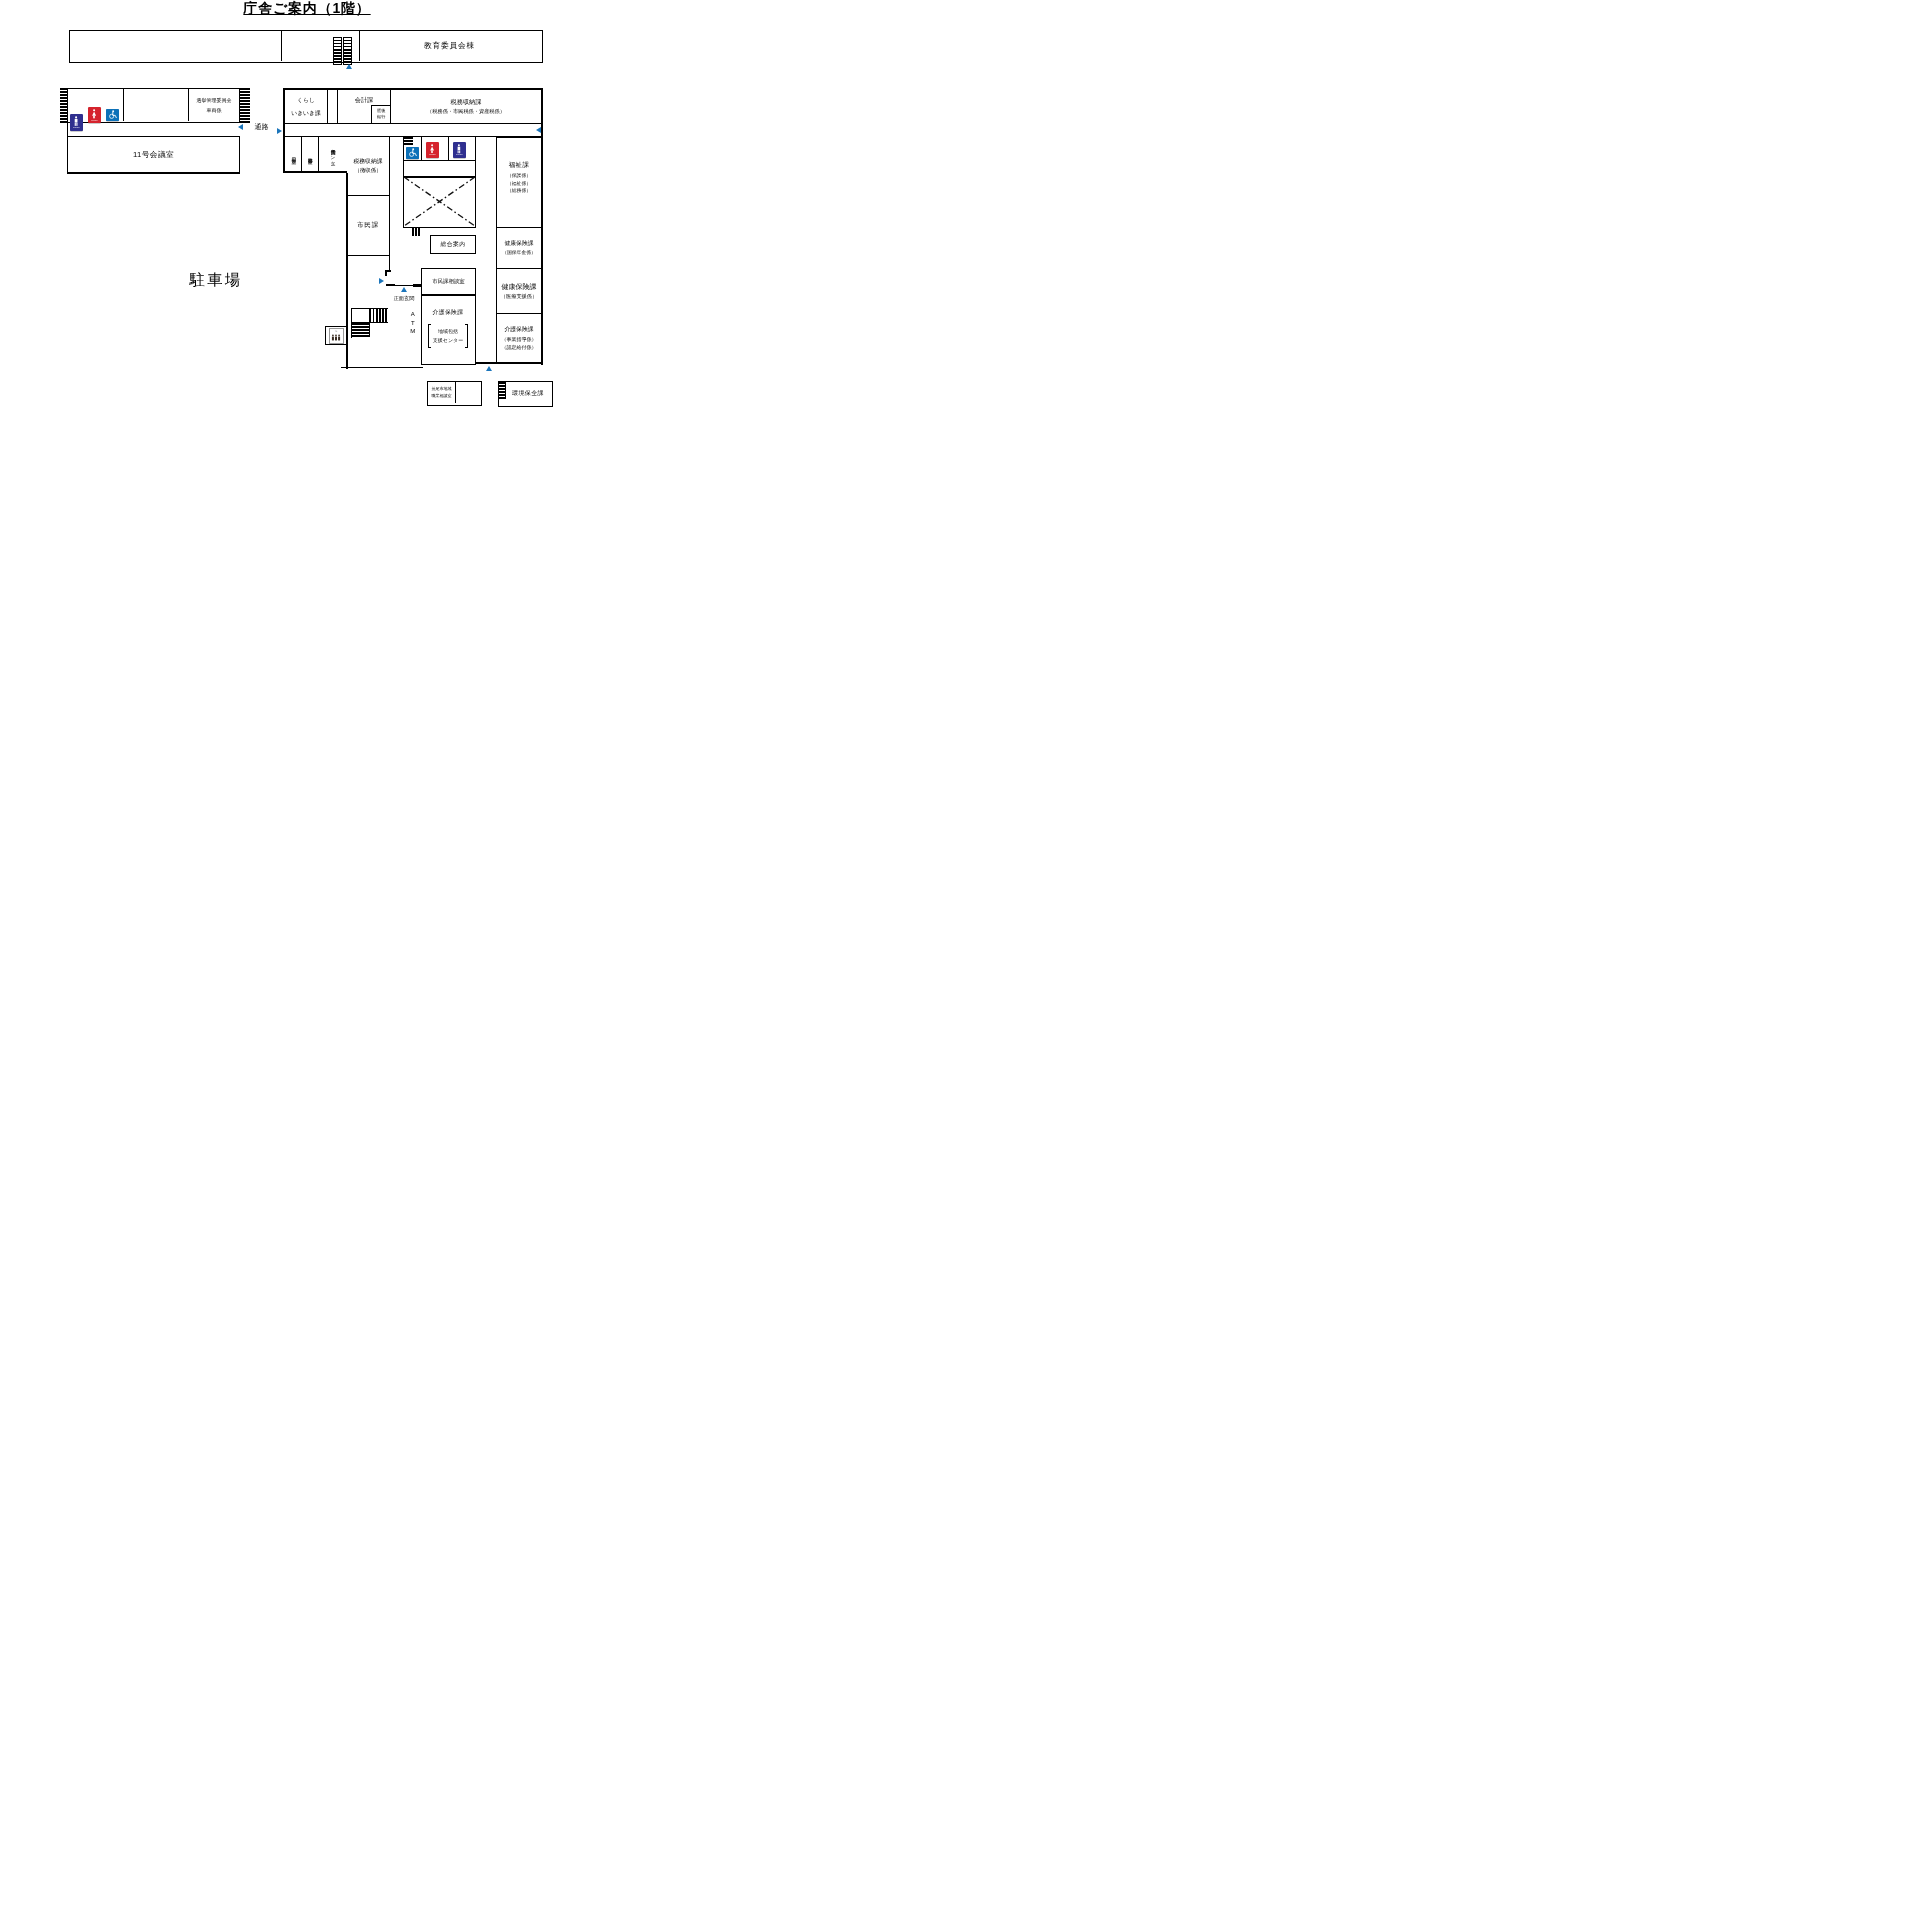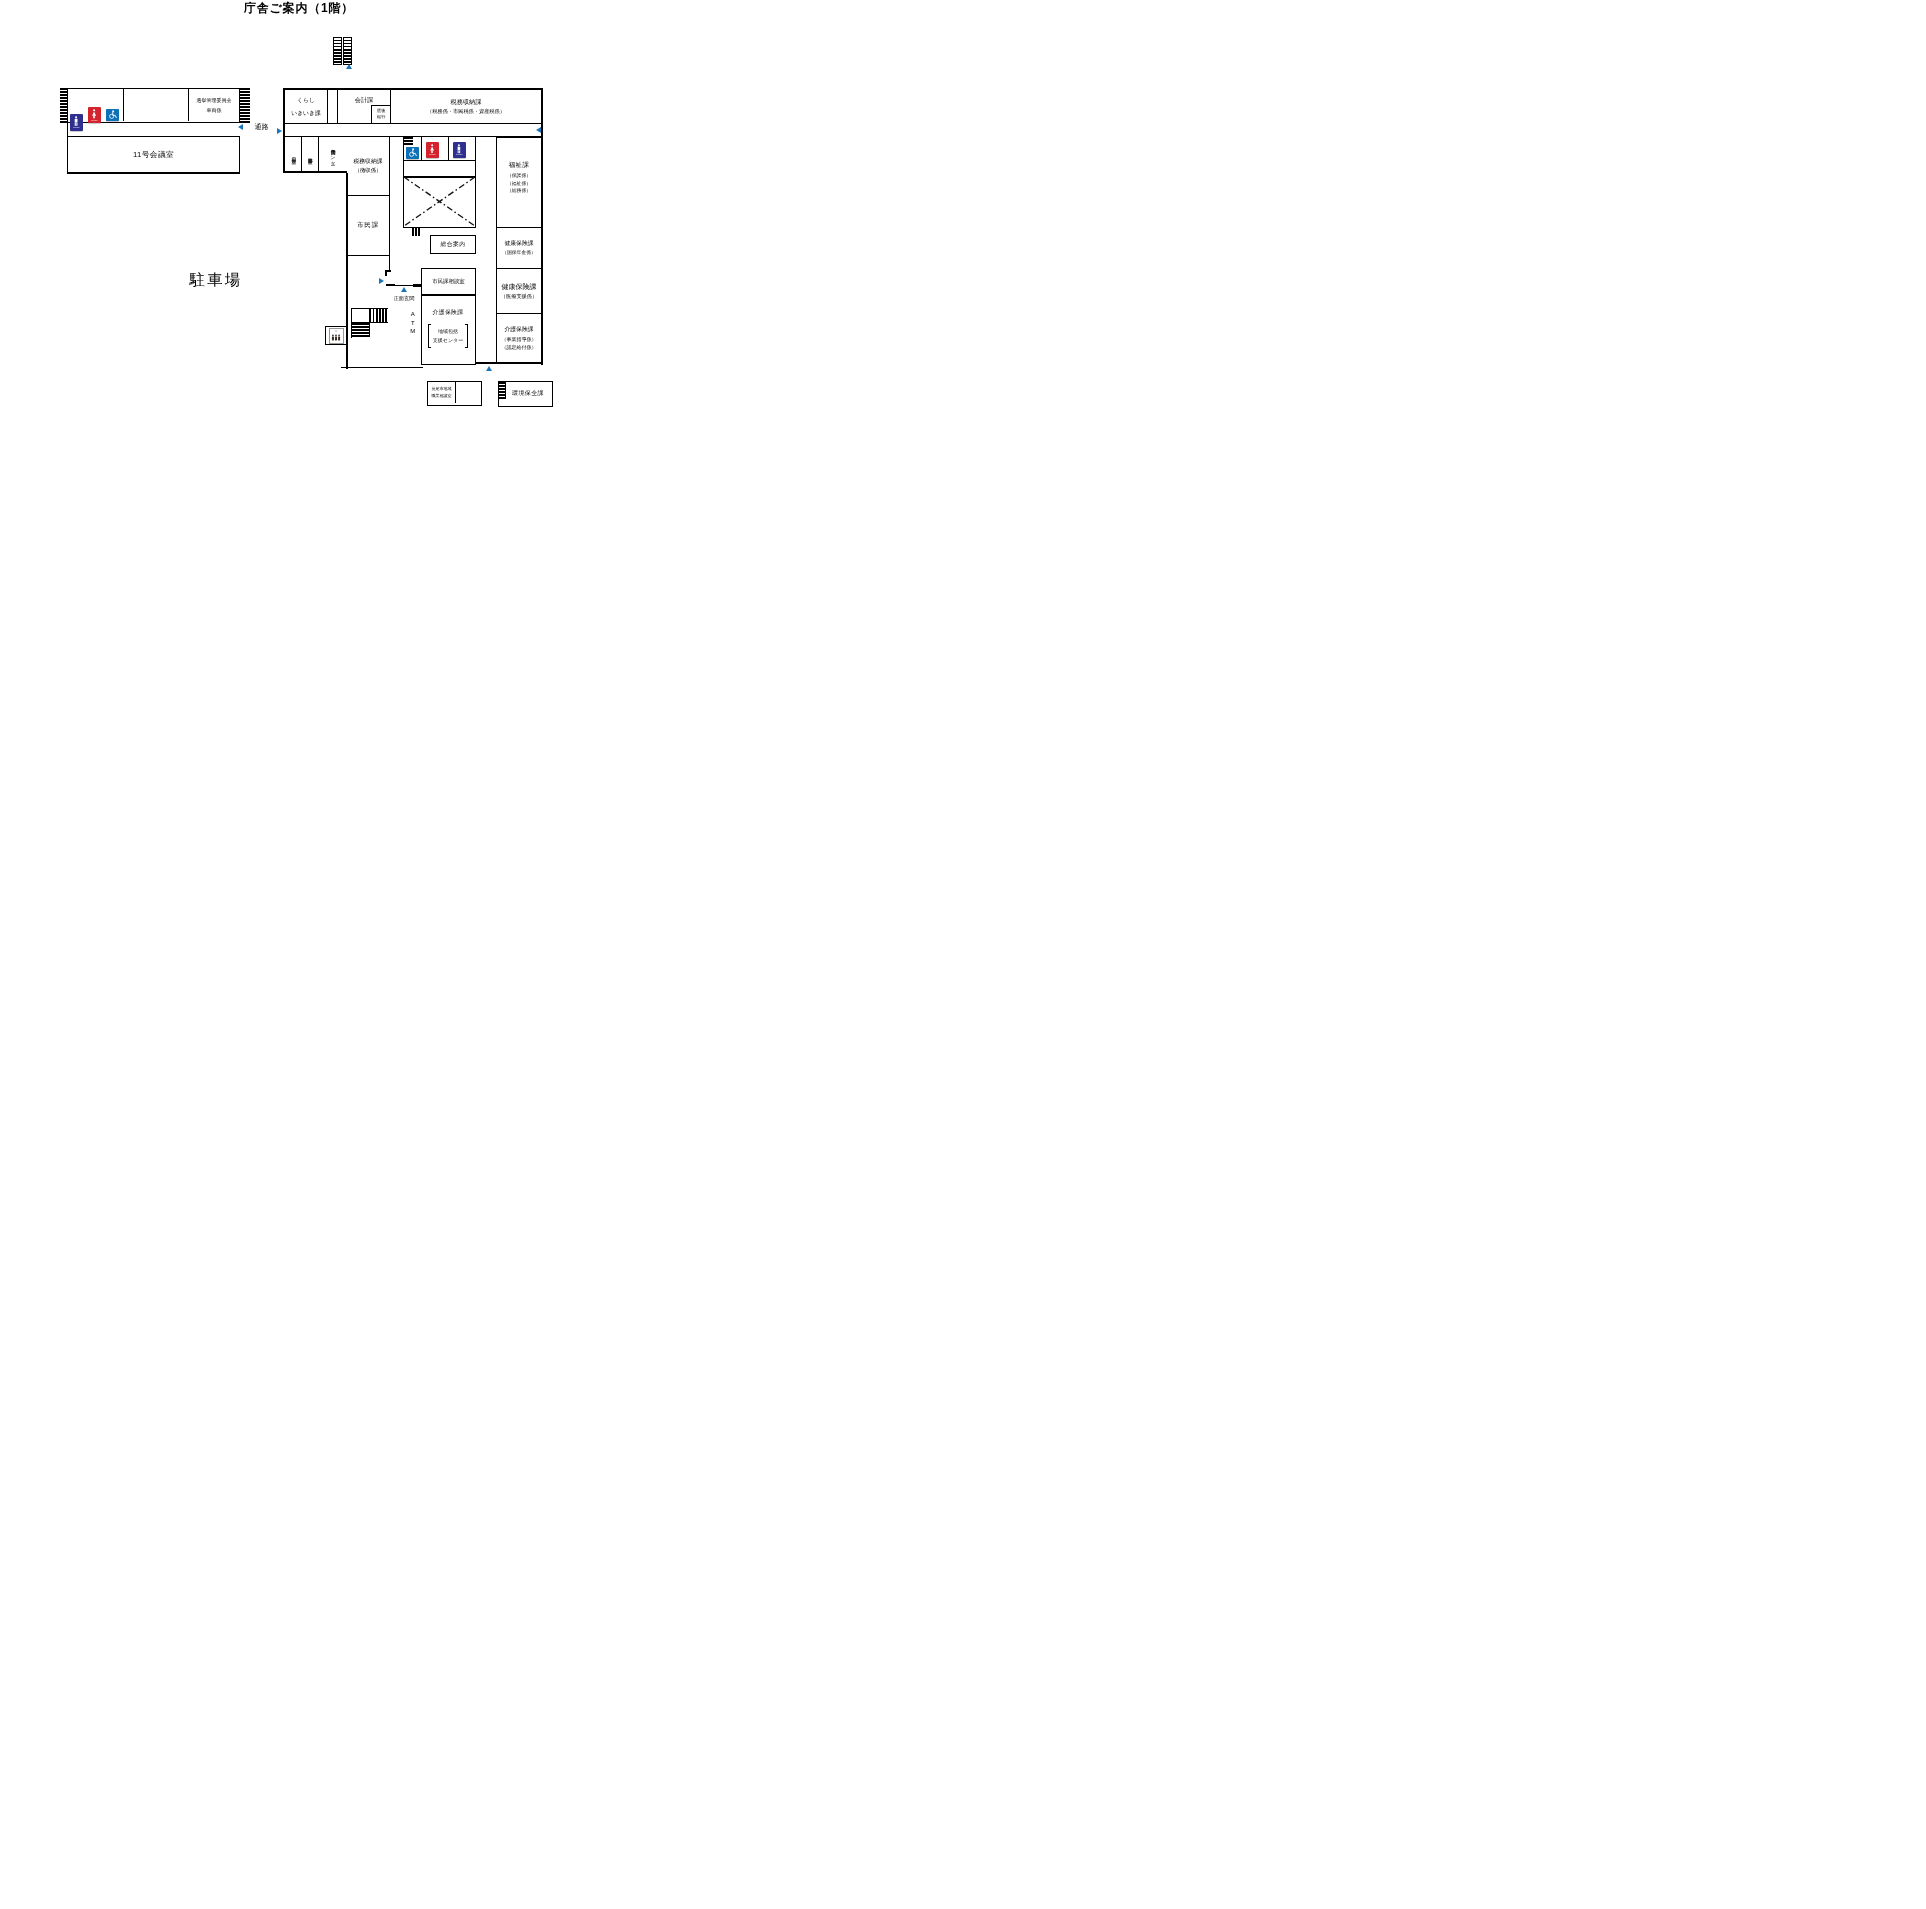--- a/index.html
+++ b/index.html
@@ -18,22 +18,27 @@
   .sign .tl{font-size:1.7px;color:#fff;line-height:1;margin-top:0.4px;letter-spacing:0.1px;}
   .vtext{writing-mode:vertical-rl;text-orientation:upright;display:flex;align-items:center;justify-content:center;text-align:center;}
   .bracket-l{width:2.7px;height:21.6px;border-left:1.2px solid #000;border-top:1.2px solid #000;border-bottom:1.2px solid #000;}
   .bracket-r{width:2.7px;height:21.6px;border-right:1.2px solid #000;border-top:1.2px solid #000;border-bottom:1.2px solid #000;}
 </style>
 </head>
 <body>
 
 <div id="canvas">
 
-  <div class="r cap" style="left:1px;top:28;width:596px;height:17px;font-size:12px;font-weight:bold;letter-spacing:0.8px;">庁舎ご案内（1階）</div>
-
+  <div class="r cap" style="left:9px;top:28;width:596px;height:17px;font-size:14px;font-weight:bold;letter-spacing:0.8px;text-decoration:underline;">庁舎ご案内（1階）</div>
+
+  <div class="r" style="left:69px;top:30px;width:474px;height:33px;border:1.5px solid #000;box-sizing:border-box;">
+    <div class="w" style="left:211px;top:0;width:0.8px;height:30px;"></div>
+    <div class="w" style="left:289px;top:0;width:0.8px;height:30px;"></div>
+    <div class="cap" style="position:absolute;left:289px;top:0;width:181px;height:30px;font-size:7.7px;letter-spacing:0.8px;">教育委員会棟</div>
+  </div>
   <div class="r hatch-h" style="left:333px;top:37px;width:8.9px;height:28px;border-left:0.8px solid #000;border-right:0.8px solid #000;box-sizing:border-box;"></div>
   <div class="r hatch-h" style="left:343px;top:37px;width:8.9px;height:28px;border-left:0.8px solid #000;border-right:0.8px solid #000;box-sizing:border-box;"></div>
   <div class="r tri-up" style="left:346px;top:64px;"></div>
 
   <div class="r hatch-h" style="left:60px;top:88px;width:6.5px;height:36px;"></div>
   <div class="r hatch-h" style="left:240px;top:88px;width:10px;height:36px;"></div>
 
   <div class="room" style="left:67px;top:88px;width:173px;height:35px;border-top:1.9px solid #000;">
     <div class="w" style="left:55px;top:0;width:0.8px;height:32px;"></div>
     <div class="w" style="left:120px;top:0;width:0.8px;height:32px;"></div>

